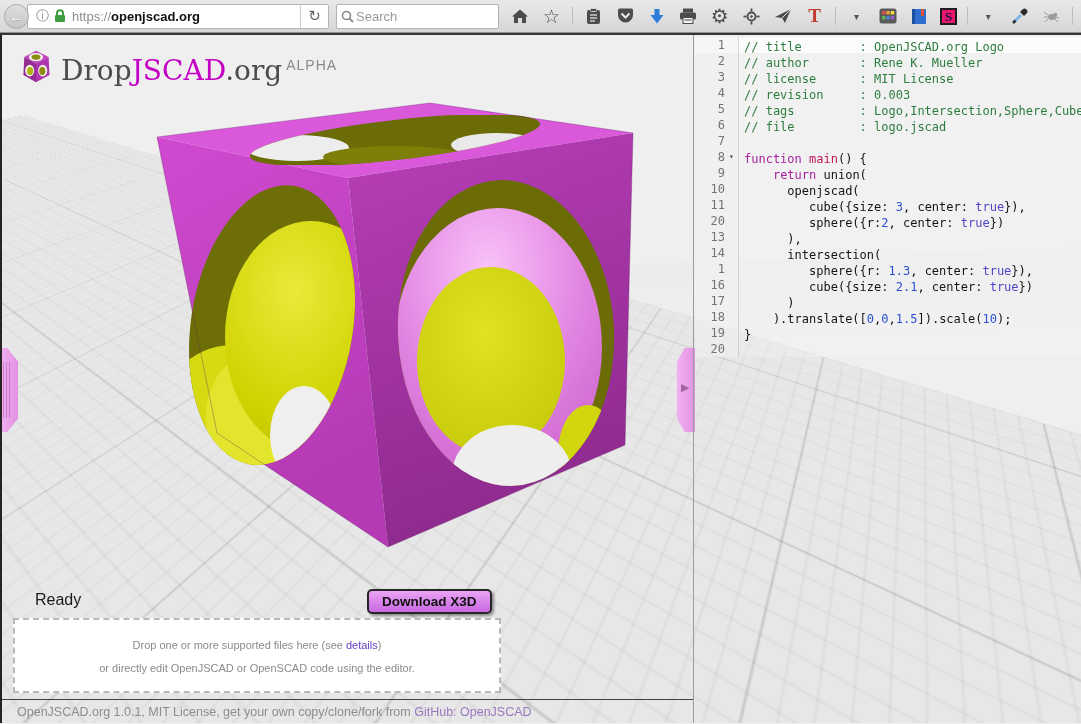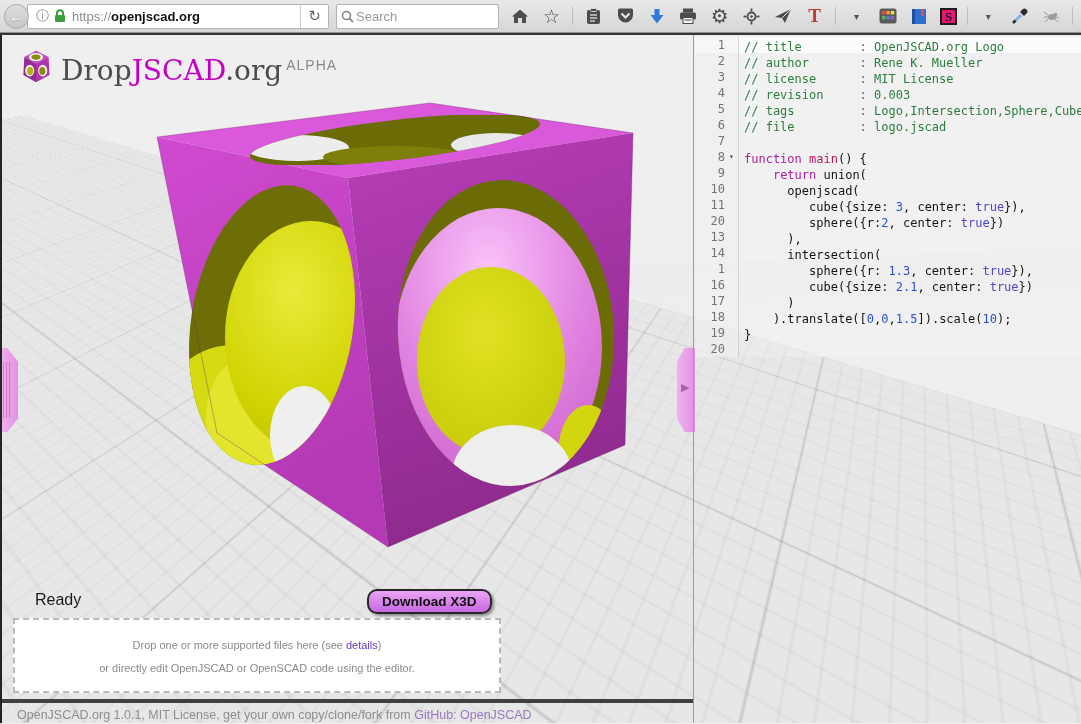--- a/index.html
+++ b/index.html
@@ -73,27 +73,27 @@
     filter:drop-shadow(0 0 3px #b25fb2);}
   .tab-left::after{content:"";position:absolute;left:3px;top:14px;bottom:14px;width:7px;
     background:repeating-linear-gradient(90deg,rgba(140,40,140,.35) 0 1px,transparent 1px 3px);}
   .tab-right{left:677px;clip-path:polygon(100% 0,42% 0,0 16%,0 84%,42% 100%,100% 100%);
     filter:drop-shadow(0 0 3px #b25fb2);}
   .tab-right .arr{position:absolute;left:4px;top:33px;font-size:11px;color:#a266a2;}
 
   
   .status{position:absolute;left:16px;top:556px;font-size:16px;color:#1c1c1c;z-index:5;margin-left:19px;}
   .dl-btn{position:absolute;left:367px;top:554px;z-index:7;background:linear-gradient(#e9a4f4,#c968e2);
-    border:2px solid #262626;border-radius:10px;padding:3px 13px;font-size:13.5px;font-weight:bold;
+    border:2px solid #262626;border-radius:5px;padding:3px 13px;font-size:13.5px;font-weight:bold;
     color:#101010;box-shadow:2px 2px 3px rgba(0,0,0,.4);font-family:"Liberation Sans",sans-serif;}
   .dropzone{position:absolute;left:13px;top:583px;width:488px;height:75px;background:#fff;
     border:2px dashed #b9b9b9;z-index:5;text-align:center;color:#8a8a8a;font-size:11px;
     padding-top:14px;line-height:23px;}
   .dropzone a{color:#6a3fc4;text-decoration:none;}
-  .page-footer{position:absolute;left:0;top:664px;width:693px;height:26px;border-top:4px solid #404040;
+  .page-footer{position:absolute;left:0;top:664px;width:693px;height:26px;border-top:1px solid #404040;
     padding:5px 0 0 17px;font-size:12.5px;color:#8d8d8d;z-index:5;}
   .page-footer a{color:#9a78c0;text-decoration:none;}
 
   
   .editor{position:absolute;left:695px;top:0;width:386px;height:690px;z-index:5;
     font-family:"DejaVu Sans Mono","Liberation Mono",monospace;font-size:12px;line-height:16px;
     padding-top:2px;}
   .cm-row{display:flex;height:16px;background:rgba(248,248,248,0.25);}
   .cm-row.active{background:rgba(255,255,255,0.75);}
   .cm-gutter{width:44px;flex:0 0 auto;display:flex;align-items:center;

